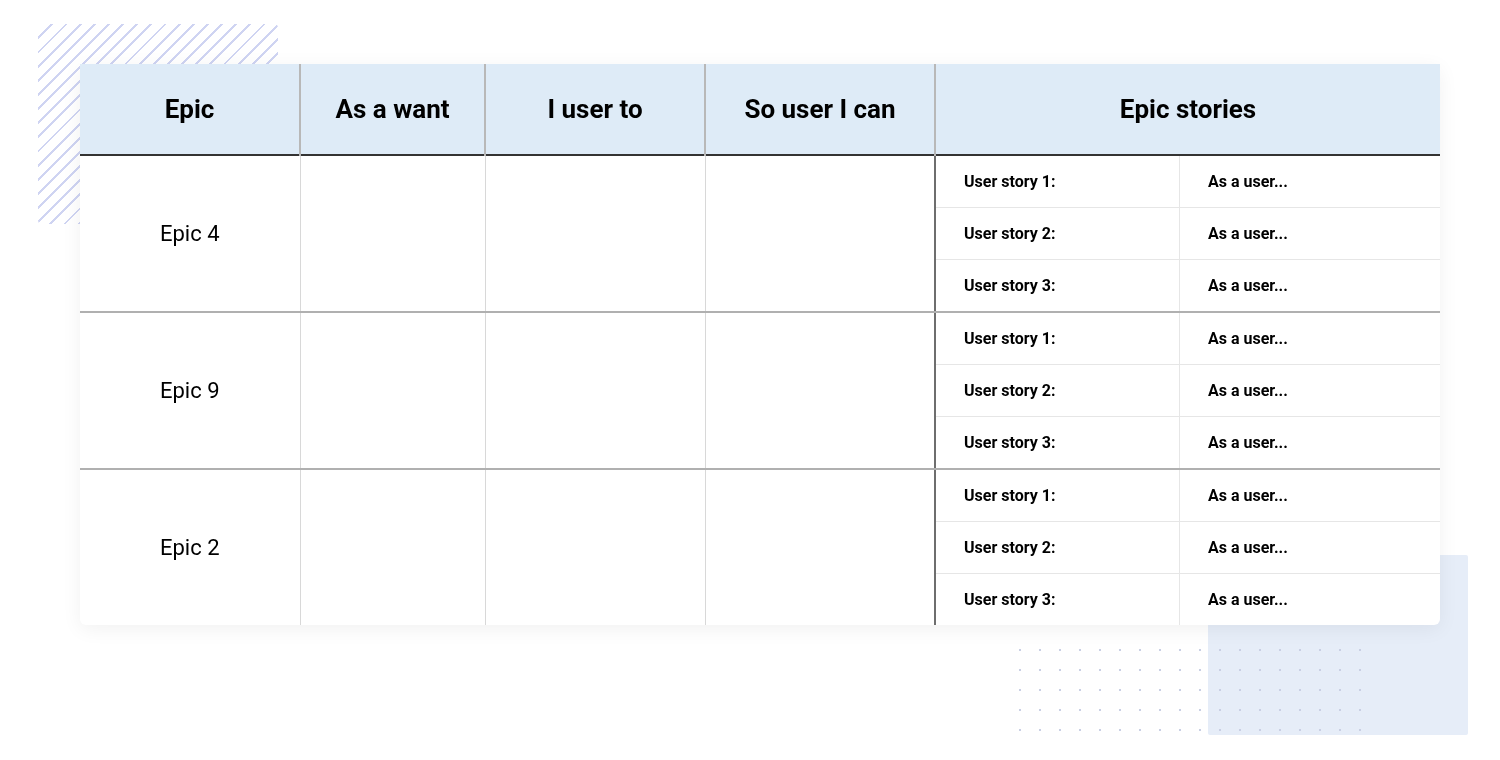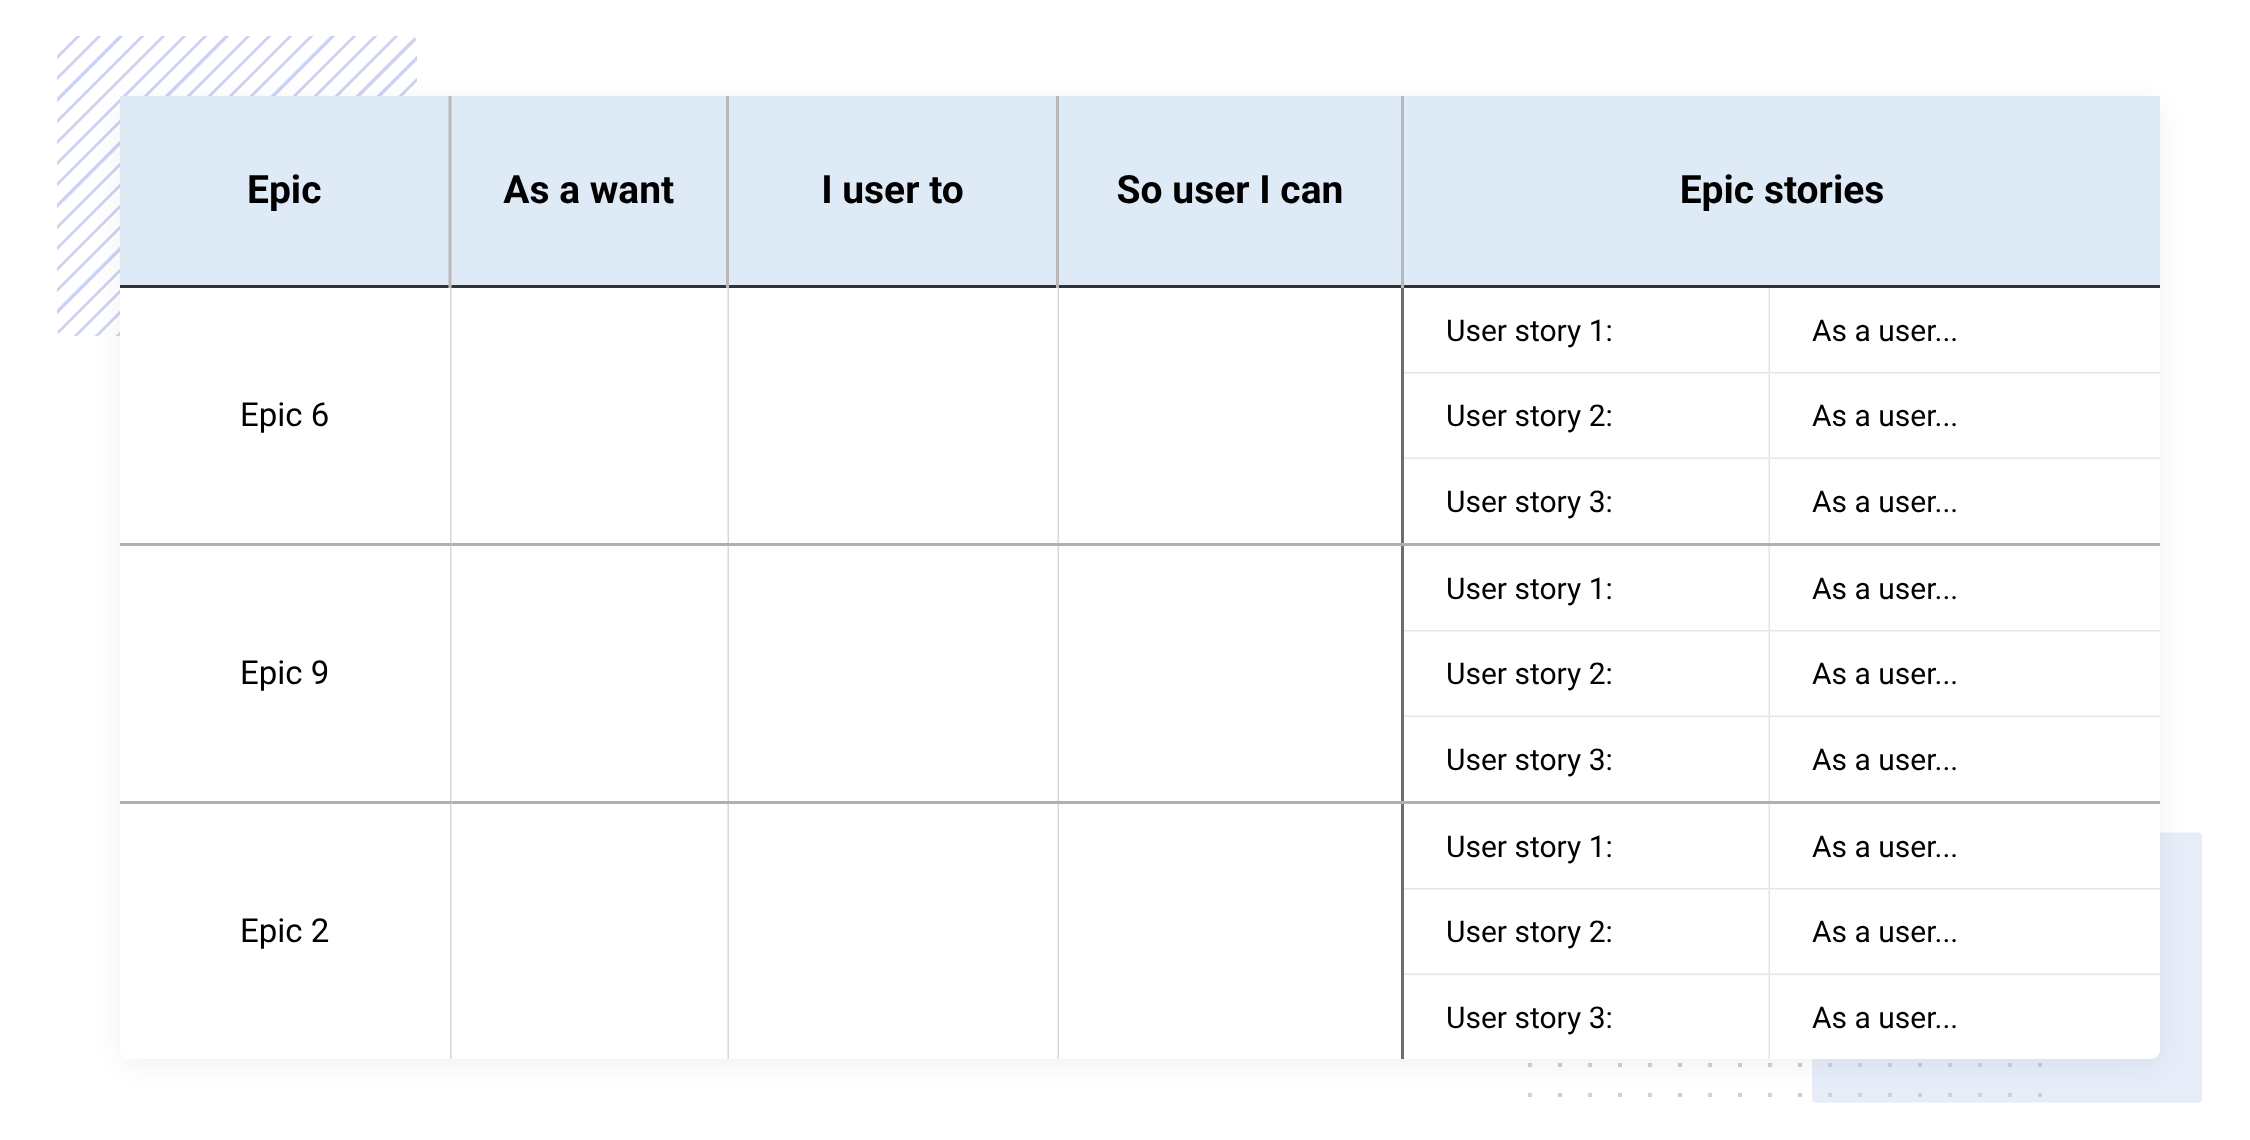--- a/index.html
+++ b/index.html
@@ -83,21 +83,21 @@
     border-collapse: collapse;
     width: 100%;
     table-layout: fixed;
   }
 
   
   thead th {
     background: #deebf7;
     font-weight: 700;
     font-size: 26px;
-    padding: 48px 10px;
+    padding: 30px 10px;
     text-align: center;
     border-right: 2px solid #b8b8b8;
   }
   thead th:last-child {
     border-right: none;
   }
   thead tr {
     border-bottom: 2px solid #333;
   }
 
@@ -132,21 +132,22 @@
 
   
   table.stories-sub {
     border-collapse: collapse;
     width: 100%;
   }
   table.stories-sub td {
     border: none;
     border-top: 1px solid #e6e6e6;
     padding: 16px 20px 16px 28px;
-    font-size: 20px;
+    font-size: 16px;
+    font-weight: bold;
   }
   table.stories-sub tr:first-child td {
     border-top: none;
   }
   table.stories-sub td.story-label {
     width: 195px;
     border-right: 1px solid #e6e6e6;
   }
 </style>
 </head>
@@ -171,21 +172,21 @@
         <th>Epic</th>
         <th>As a want</th>
         <th>I user to</th>
         <th>So user I can</th>
         <th>Epic stories</th>
       </tr>
     </thead>
     <tbody>
 
       <tr>
-        <td class="epic-label">Epic 6</td>
+        <td class="epic-label">Epic 4</td>
         <td></td>
         <td></td>
         <td class="col-sothat"></td>
         <td>
           <table class="stories-sub">
             <tbody>
                 <tr>
               <td class="story-label">User story 1:</td>
               <td>As a user...</td>
             </tr>

